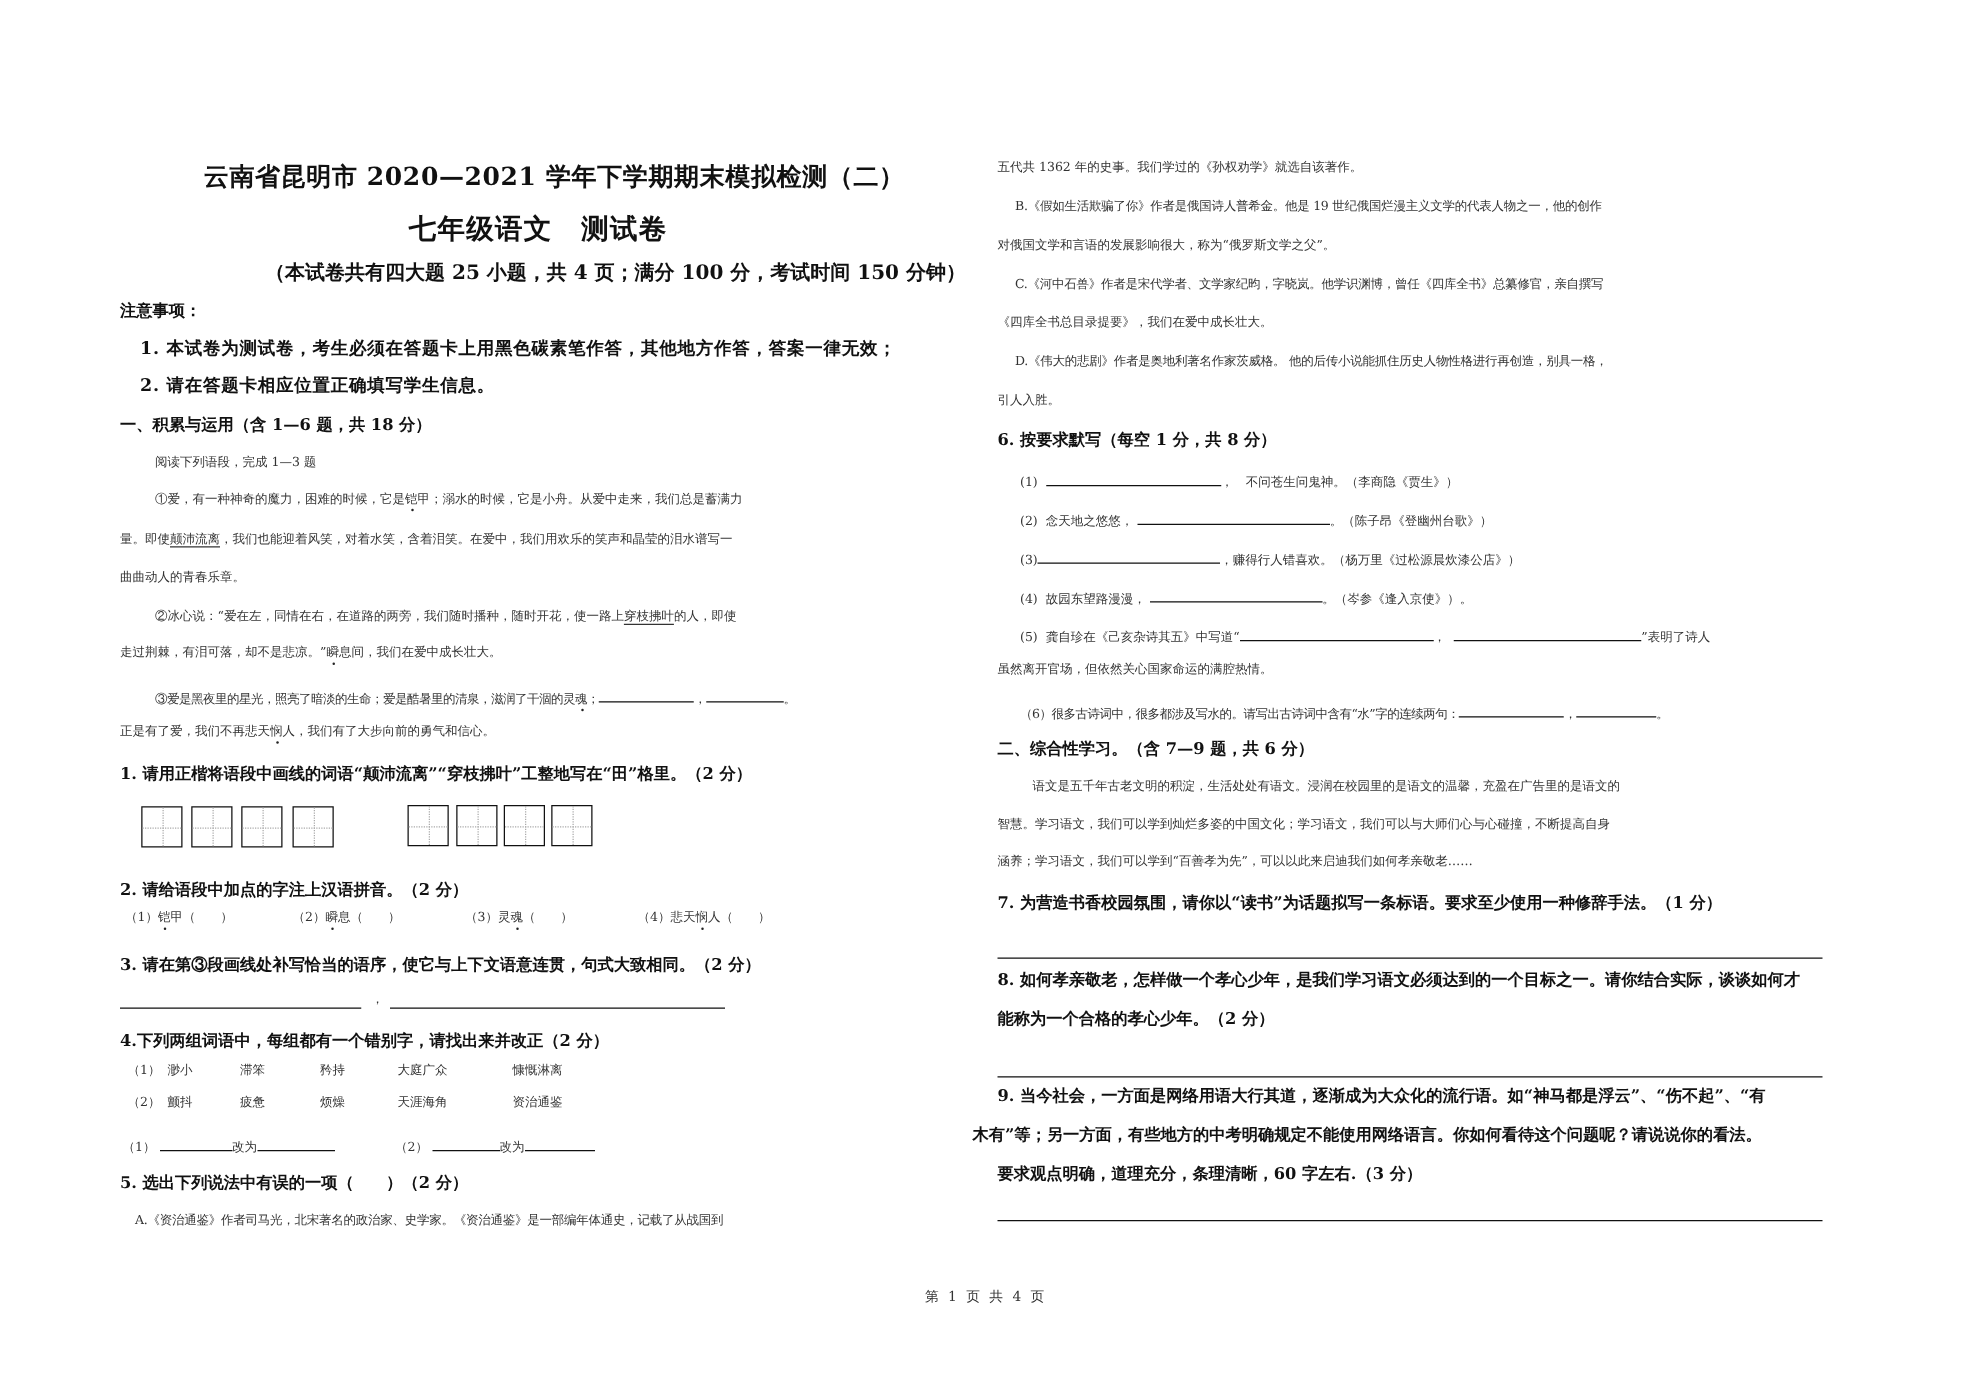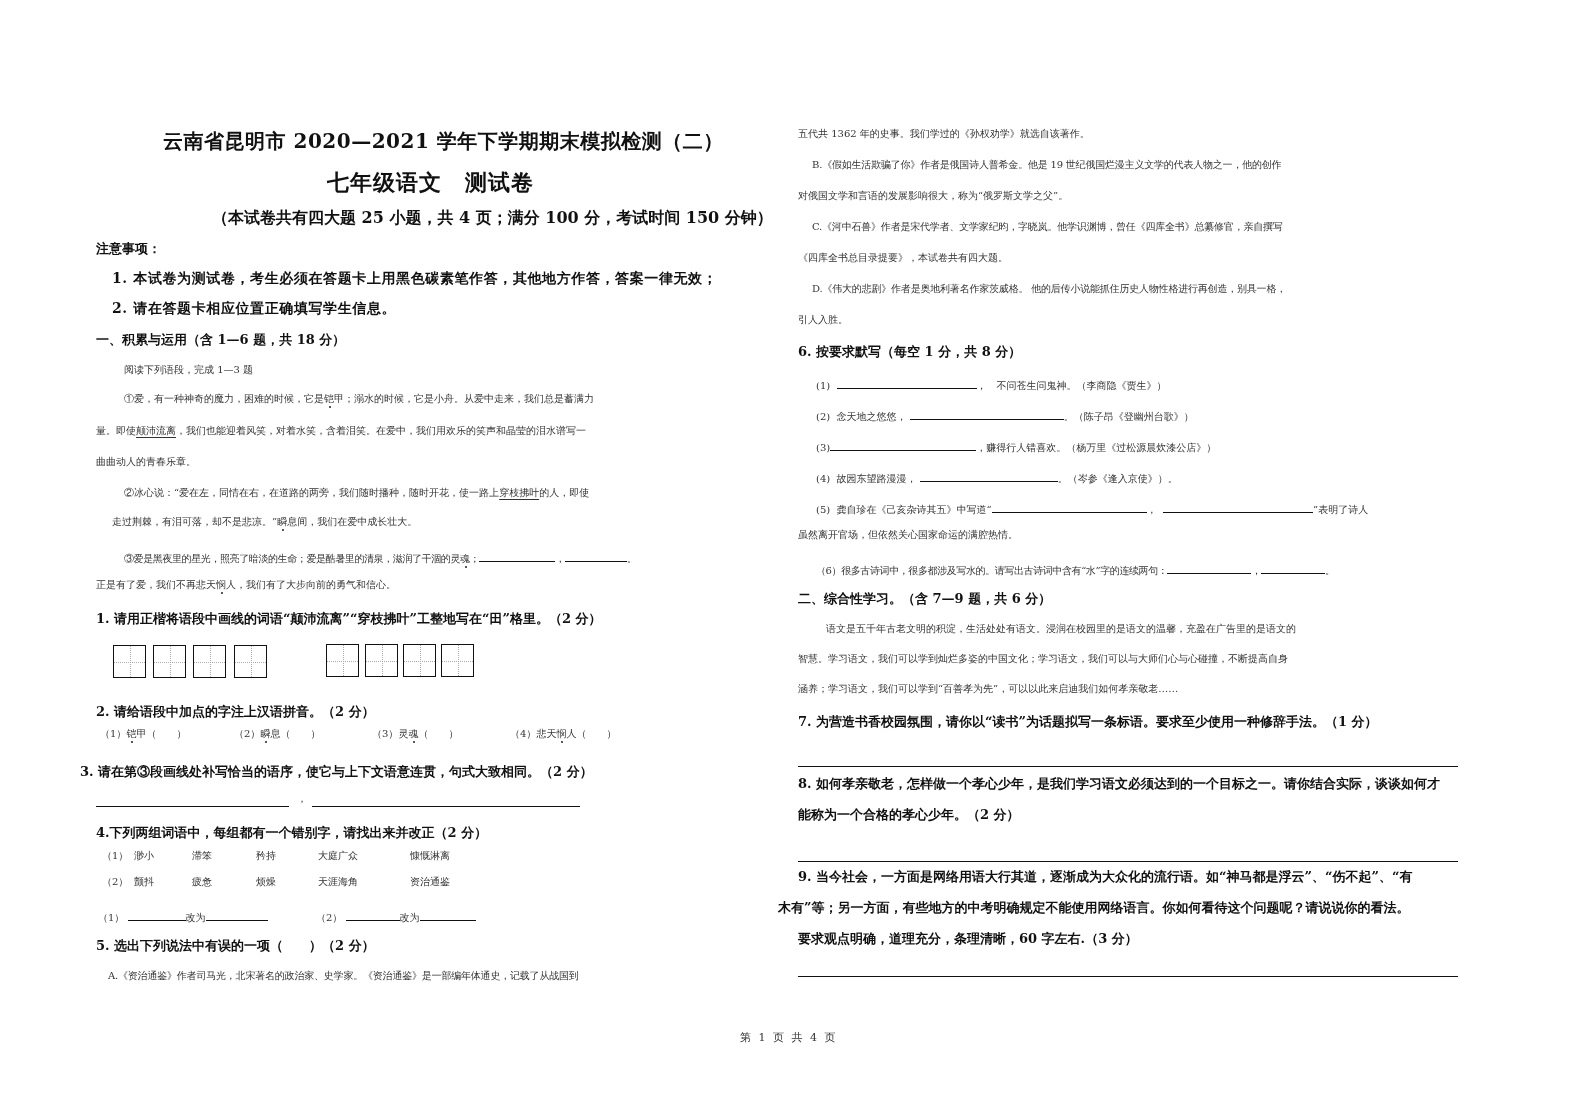--- a/index.html
+++ b/index.html
@@ -44,21 +44,21 @@
   <span>①爱，有一种神奇的魔力，困难的时候，它是</span><span class="dot">铠</span><span>甲；溺水的时候，它是小舟。从爱中走来，我们总是蓄满力</span>
 </div>
 <div class="abs body-text" style="left:96px; top:424px;">
   <span>量。即使</span><span class="ul">颠沛流离</span><span>，我们也能迎着风笑，对着水笑，含着泪笑。在爱中，我们用欢乐的笑声和晶莹的泪水谱写一</span>
 </div>
 <div class="abs body-text" style="left:96px; top:455px;">曲曲动人的青春乐章。</div>
 
 <div class="abs body-text" style="left:124px; top:486px;">
   <span>②冰心说：“爱在左，同情在右，在道路的两旁，我们随时播种，随时开花，使一路上</span><span class="ul">穿枝拂叶</span><span>的人，即使</span>
 </div>
-<div class="abs body-text" style="left:112px; top:515px;">
+<div class="abs body-text" style="left:96px; top:515px;">
   <span>走过荆棘，有泪可落，却不是悲凉。”</span><span class="dot">瞬</span><span>息间，我们在爱中成长壮大。</span>
 </div>
 
 <div class="abs body-text" style="left:124px; top:547px; letter-spacing:-0.4px;">
   <span>③爱是黑夜里的星光，照亮了暗淡的生命；爱是酷暑里的清泉，滋润了干涸的灵</span><span class="dot">魂</span><span>；</span><span class="blank" style="width:76px;"></span><span>，</span><span class="blank" style="width:62px;"></span><span>。</span>
 </div>
 <div class="abs body-text" style="left:96px; top:578px;">
   <span>正是有了爱，我们不再悲天</span><span class="dot">悯</span><span>人，我们有了大步向前的勇气和信心。</span>
 </div>
 
@@ -79,21 +79,21 @@
 <div class="abs body-text" style="left:234px; top:727px;">
   <span>（2）</span><span class="dot">瞬</span><span>息（　　）</span>
 </div>
 <div class="abs body-text" style="left:372px; top:727px;">
   <span>（3）</span><span>灵</span><span class="dot">魂</span><span>（　　）</span>
 </div>
 <div class="abs body-text" style="left:510px; top:727px;">
   <span>（4）</span><span>悲天</span><span class="dot">悯</span><span>人（　　）</span>
 </div>
 
-<div class="abs q" style="left:80px; top:763px;">3. 请在第③段画线处补写恰当的语序，使它与上下文语意连贯，句式大致相同。（2 分）</div>
+<div class="abs q" style="left:96px; top:763px;">3. 请在第③段画线处补写恰当的语序，使它与上下文语意连贯，句式大致相同。（2 分）</div>
 <div class="hline" style="left:96px; top:806px; width:193px;"></div>
 <div class="abs body-text" style="left:297px; top:792px;">，</div>
 <div class="hline" style="left:312px; top:806px; width:268px;"></div>
 
 <div class="abs q" style="left:96px; top:824px;">4.下列两组词语中，每组都有一个错别字，请找出来并改正（2 分）</div>
 <div class="abs body-text" style="left:102px; top:849px;">（1）</div>
 <div class="abs body-text" style="left:134px; top:849px;">渺小</div>
 <div class="abs body-text" style="left:192px; top:849px;">滞笨</div>
 <div class="abs body-text" style="left:256px; top:849px;">矜持</div>
 <div class="abs body-text" style="left:318px; top:849px;">大庭广众</div>
@@ -114,21 +114,21 @@
   <span class="blank" style="width:54px;"></span><span>改为</span><span class="blank" style="width:56px;"></span>
 </div>
 
 <div class="abs q" style="left:96px; top:937px;">5. 选出下列说法中有误的一项（　　）（2 分）</div>
 <div class="abs body-text" style="left:108px; top:969px; letter-spacing:-0.2px;">A.《资治通鉴》作者司马光，北宋著名的政治家、史学家。《资治通鉴》是一部编年体通史，记载了从战国到</div>
 
 <div class="abs body-text" style="left:798px; top:127px;">五代共 1362 年的史事。我们学过的《孙权劝学》就选自该著作。</div>
 <div class="abs body-text" style="left:812px; top:158px; letter-spacing:-0.2px;">B.《假如生活欺骗了你》作者是俄国诗人普希金。他是 19 世纪俄国烂漫主义文学的代表人物之一，他的创作</div>
 <div class="abs body-text" style="left:798px; top:189px;">对俄国文学和言语的发展影响很大，称为“俄罗斯文学之父”。</div>
 <div class="abs body-text" style="left:812px; top:220px; letter-spacing:-0.2px;">C.《河中石兽》作者是宋代学者、文学家纪昀，字晓岚。他学识渊博，曾任《四库全书》总纂修官，亲自撰写</div>
-<div class="abs body-text" style="left:798px; top:251px;">《四库全书总目录提要》，本试卷共有四大题。</div>
+<div class="abs body-text" style="left:798px; top:251px;">《四库全书总目录提要》，我们在爱中成长壮大。</div>
 <div class="abs body-text" style="left:812px; top:282px; letter-spacing:-0.2px;">D.《伟大的悲剧》作者是奥地利著名作家茨威格。 他的后传小说能抓住历史人物性格进行再创造，别具一格，</div>
 <div class="abs body-text" style="left:798px; top:313px;">引人入胜。</div>
 
 <div class="abs q" style="left:798px; top:343px;">6. 按要求默写（每空 1 分，共 8 分）</div>
 <div class="abs body-text" style="left:816px; top:374px;">
   <span>(1)</span>&nbsp;
   <span class="blank" style="width:140px;"></span><span>，　不问苍生问鬼神。（李商隐《贾生》）</span>
 </div>
 <div class="abs body-text" style="left:816px; top:405px;">
   <span>(2)</span>&nbsp;

